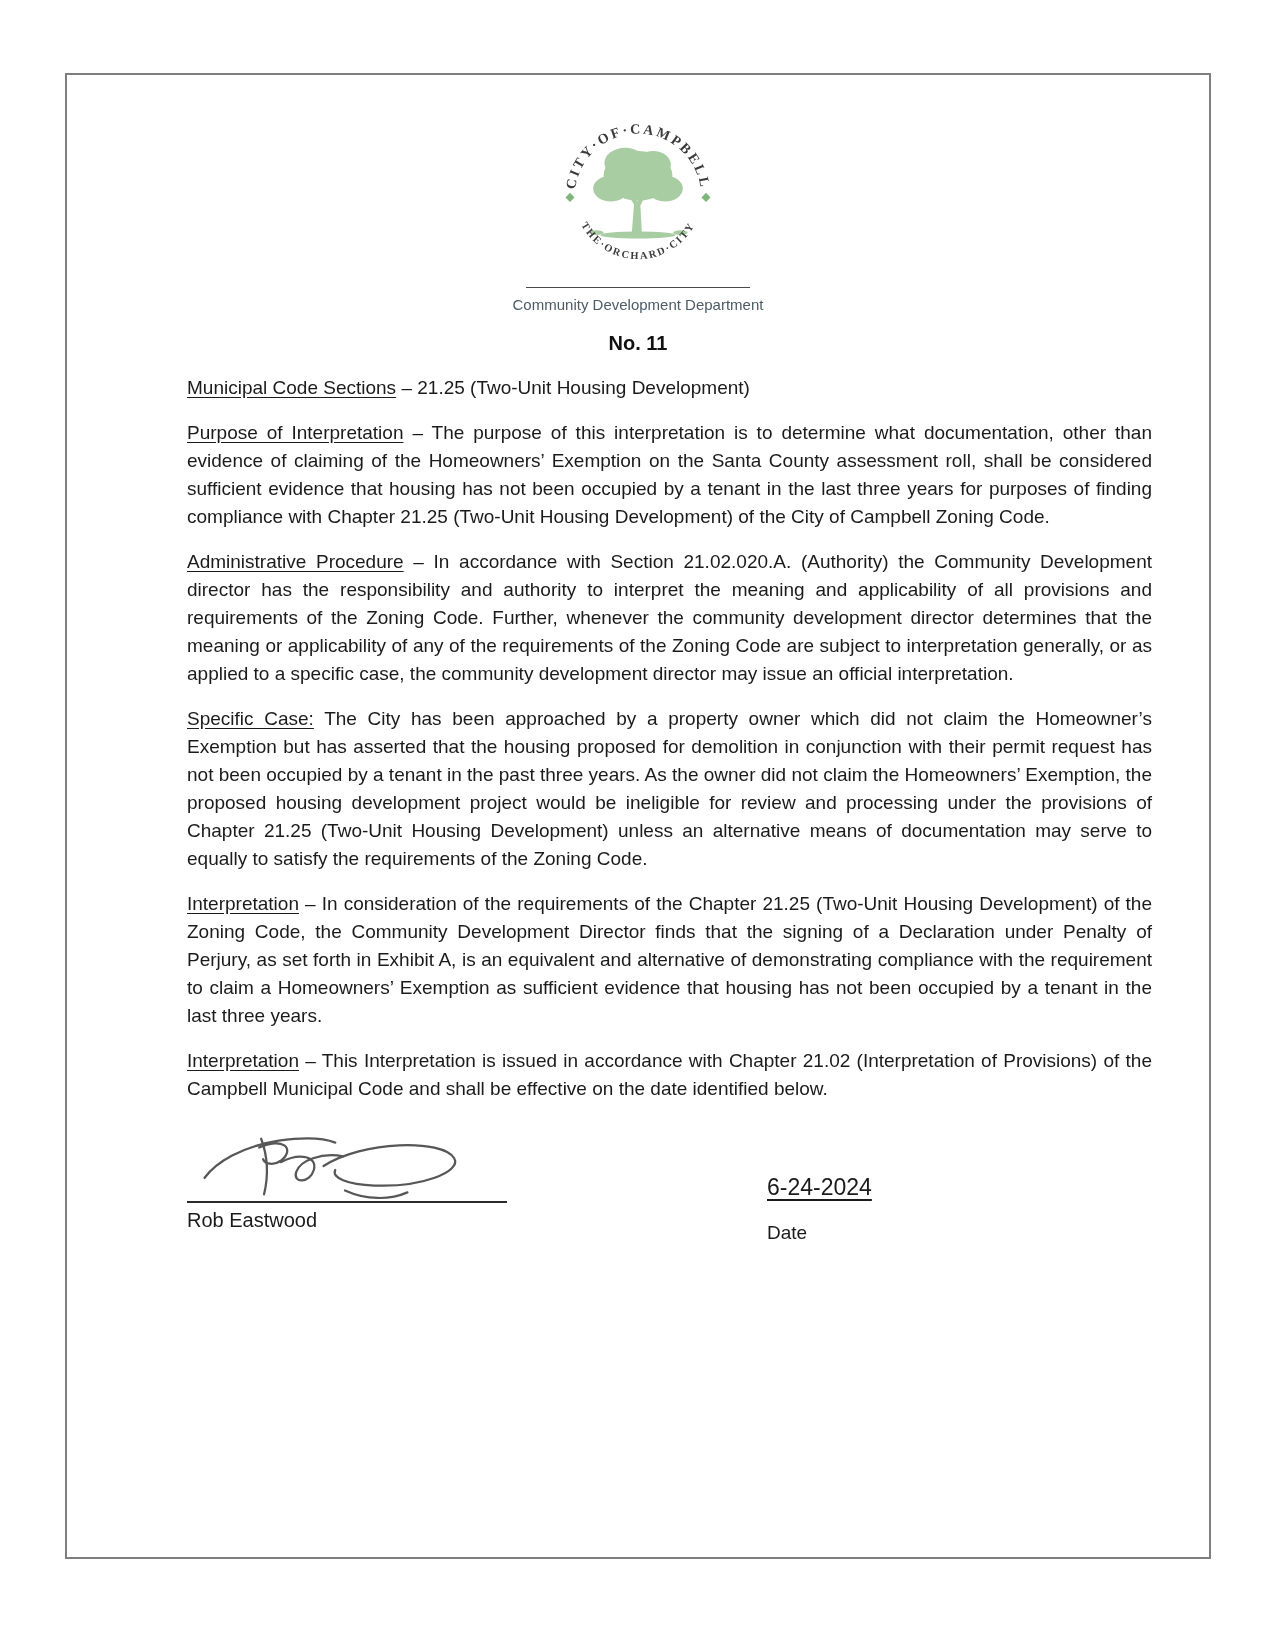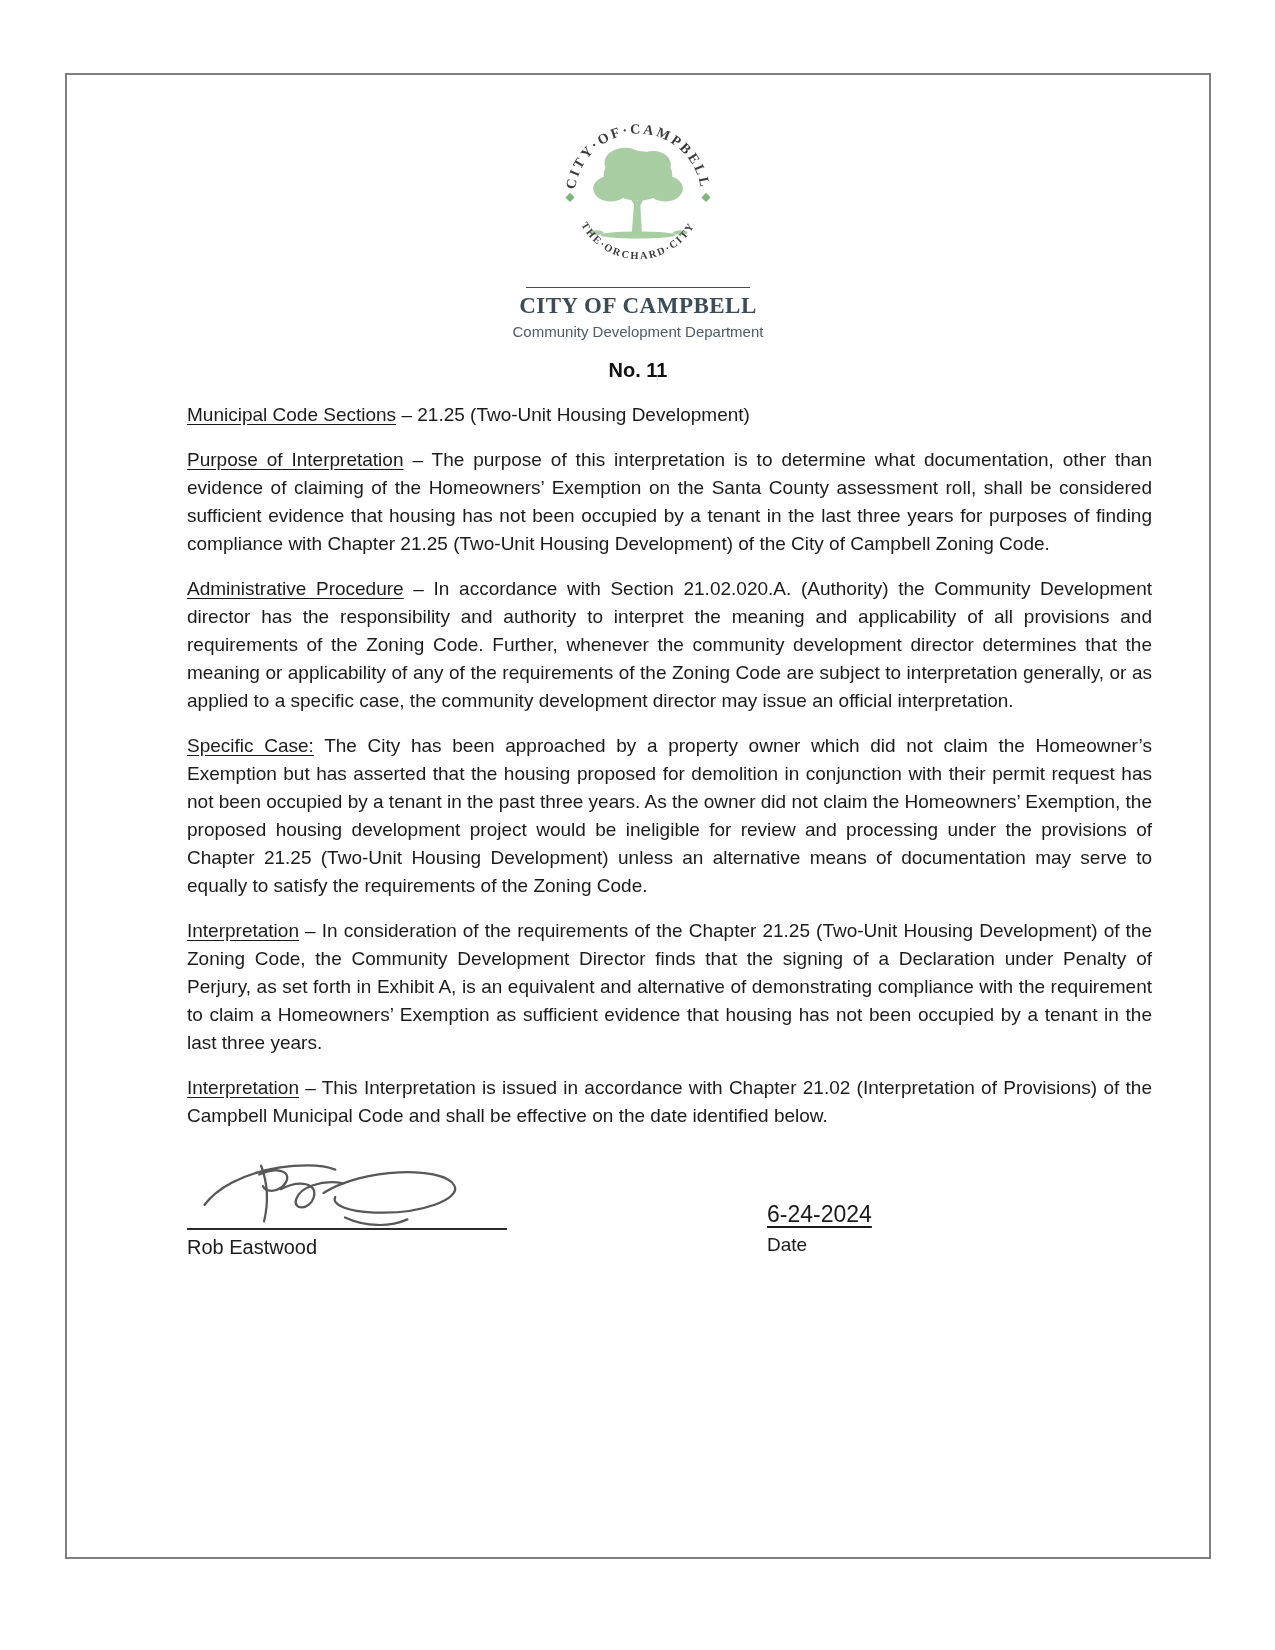--- a/index.html
+++ b/index.html
@@ -33,21 +33,21 @@
   .para.single{text-align:left;}
   .para .h{text-decoration:underline;text-underline-offset:3px;}
   .sig-row{display:flex;align-items:flex-start;margin-top:26px;}
   .sig-left{width:320px;}
   .sig-scribble{display:block;width:300px;height:78px;margin-left:8px;margin-bottom:-6px;}
   .sig-line{width:320px;border-bottom:2.4px solid #2b2b2b;}
   .signer-name{font-size:20px;line-height:28px;margin-top:3px;}
   .signer-title{font-size:19px;line-height:28px;}
   .sig-right{margin-left:260px;padding-top:44px;}
   .date-value{font-size:23px;line-height:28px;text-decoration:underline;text-underline-offset:4px;}
-  .date-label{font-size:19px;line-height:28px;margin-top:3px;}
+  .date-label{font-size:19px;line-height:28px;margin-top:18px;}
 </style>
 </head>
 <body>
 
 <div class="sheet">
 
   <div class="header">
     <svg class="seal" viewBox="0 0 200 200">
       <defs>
         <path id="arcTop" d="M 25,127 A 79,79 0 1 1 175,127" fill="none"></path>
@@ -70,21 +70,20 @@
         <textPath href="#arcTop" startOffset="50%" text-anchor="middle">CITY·OF·CAMPBELL</textPath>
       </text>
       <text class="seal-ring seal-bottom">
         <textPath href="#arcBottom" startOffset="50%" text-anchor="middle">THE·ORCHARD·CITY</textPath>
       </text>
 
       <rect x="11" y="99" width="8" height="8" transform="rotate(45 15 103)" fill="#7fb57a"></rect>
       <rect x="181" y="99" width="8" height="8" transform="rotate(45 185 103)" fill="#7fb57a"></rect>
     </svg>
     <div class="divider"></div>
-    <div class="org-name">CITY OF CAMPBELL</div>
     <div class="dept-name">Community Development Department</div>
   </div>
 
   <div class="doc-title">
     <div>No. 11</div>
   </div>
 
   <div class="content">
     <p class="para single"><span class="h">Municipal Code Sections</span><span> – 21.25 (Two-Unit Housing Development)</span></p>
 

